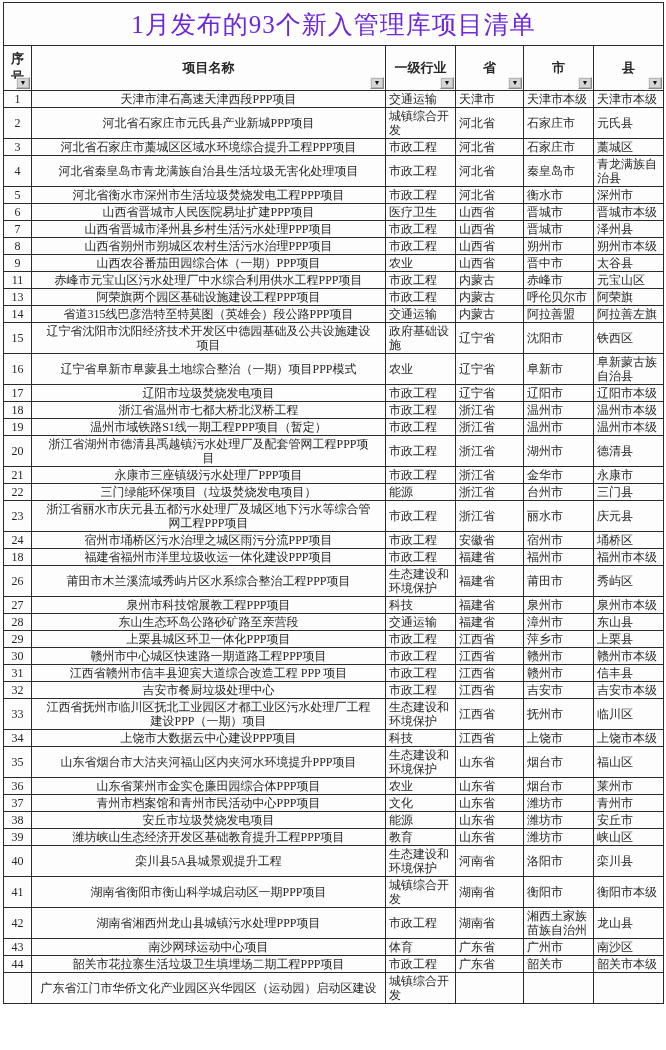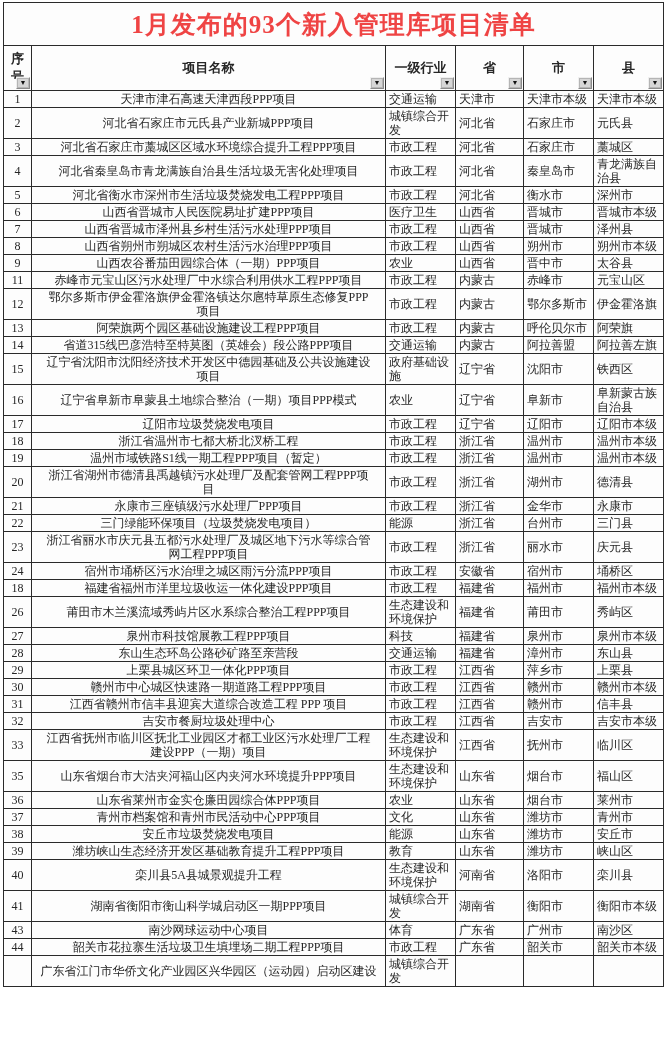--- a/index.html
+++ b/index.html
@@ -11,21 +11,21 @@
   }
   .sheet { margin:2px 2px 0 3px; }
   table.grid {
     border-collapse:collapse; table-layout:fixed; width:660px;
     background:#fdfdfd;
   }
   .grid td, .grid th { border:1px solid #2a2a2a; overflow:hidden; }
   
   td.title-cell {
     height:40px; text-align:center; vertical-align:middle;
-    font-size:25px; font-weight:bold; color:#ef4444;
+    font-size:25px; font-weight:normal; color:#6d28d9;
     letter-spacing:1px;
   }
   
   thead th {
     position:relative; height:44px;
     font-size:13px; font-weight:bold; text-align:center; vertical-align:middle;
     background:#fdfdfd; padding:0 2px;
   }
   .filter-btn {
     position:absolute; right:1px; bottom:1px;
@@ -165,29 +165,20 @@
   </tr>
         <tr>
     <td class="c-num">11</td>
     <td class="c-name">赤峰市元宝山区污水处理厂中水综合利用供水工程PPP项目</td>
     <td class="c-industry">市政工程</td>
     <td class="c-province">内蒙古</td>
     <td class="c-city">赤峰市</td>
     <td class="c-county">元宝山区</td>
   </tr>
         <tr>
-    <td class="c-num">12</td>
-    <td class="c-name">鄂尔多斯市伊金霍洛旗伊金霍洛镇达尔扈特草原生态修复PPP
-项目</td>
-    <td class="c-industry">市政工程</td>
-    <td class="c-province">内蒙古</td>
-    <td class="c-city">鄂尔多斯市</td>
-    <td class="c-county">伊金霍洛旗</td>
-  </tr>
-        <tr>
     <td class="c-num">13</td>
     <td class="c-name">阿荣旗两个园区基础设施建设工程PPP项目</td>
     <td class="c-industry">市政工程</td>
     <td class="c-province">内蒙古</td>
     <td class="c-city">呼伦贝尔市</td>
     <td class="c-county">阿荣旗</td>
   </tr>
         <tr>
     <td class="c-num">14</td>
     <td class="c-name">省道315线巴彦浩特至特莫图（英雄会）段公路PPP项目</td>
@@ -346,20 +337,28 @@
         <tr>
     <td class="c-num">33</td>
     <td class="c-name">江西省抚州市临川区抚北工业园区才都工业区污水处理厂工程
 建设PPP（一期）项目</td>
     <td class="c-industry">生态建设和环境保护</td>
     <td class="c-province">江西省</td>
     <td class="c-city">抚州市</td>
     <td class="c-county">临川区</td>
   </tr>
         <tr>
+    <td class="c-num">34</td>
+    <td class="c-name">上饶市大数据云中心建设PPP项目</td>
+    <td class="c-industry">科技</td>
+    <td class="c-province">江西省</td>
+    <td class="c-city">上饶市</td>
+    <td class="c-county">上饶市本级</td>
+  </tr>
+        <tr>
     <td class="c-num">35</td>
     <td class="c-name">山东省烟台市大沽夹河福山区内夹河水环境提升PPP项目</td>
     <td class="c-industry">生态建设和环境保护</td>
     <td class="c-province">山东省</td>
     <td class="c-city">烟台市</td>
     <td class="c-county">福山区</td>
   </tr>
         <tr>
     <td class="c-num">36</td>
     <td class="c-name">山东省莱州市金实仓廉田园综合体PPP项目</td>
@@ -402,20 +401,28 @@
   </tr>
         <tr>
     <td class="c-num">41</td>
     <td class="c-name">湖南省衡阳市衡山科学城启动区一期PPP项目</td>
     <td class="c-industry">城镇综合开发</td>
     <td class="c-province">湖南省</td>
     <td class="c-city">衡阳市</td>
     <td class="c-county">衡阳市本级</td>
   </tr>
         <tr>
+    <td class="c-num">42</td>
+    <td class="c-name">湖南省湘西州龙山县城镇污水处理PPP项目</td>
+    <td class="c-industry">市政工程</td>
+    <td class="c-province">湖南省</td>
+    <td class="c-city">湘西土家族苗族自治州</td>
+    <td class="c-county">龙山县</td>
+  </tr>
+        <tr>
     <td class="c-num">43</td>
     <td class="c-name">南沙网球运动中心项目</td>
     <td class="c-industry">体育</td>
     <td class="c-province">广东省</td>
     <td class="c-city">广州市</td>
     <td class="c-county">南沙区</td>
   </tr>
         <tr>
     <td class="c-num">44</td>
     <td class="c-name">韶关市花拉寨生活垃圾卫生填埋场二期工程PPP项目</td>

